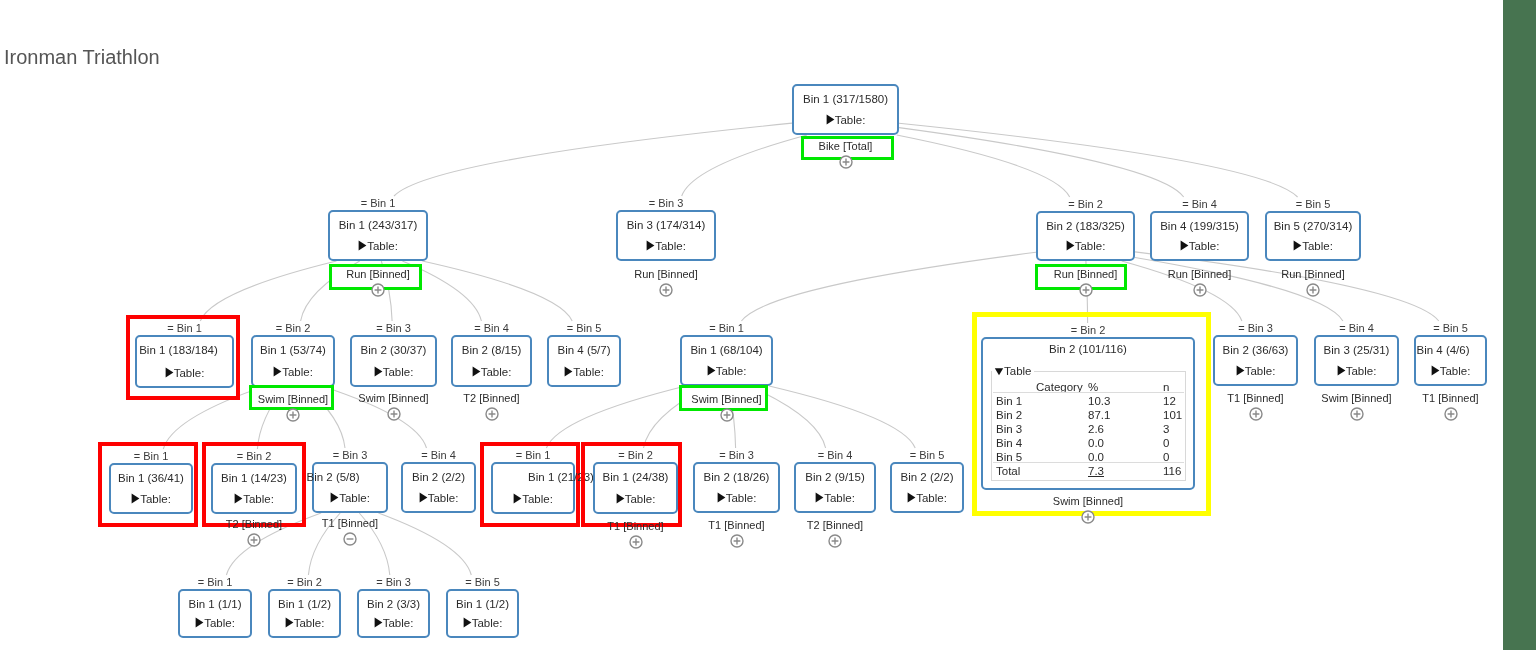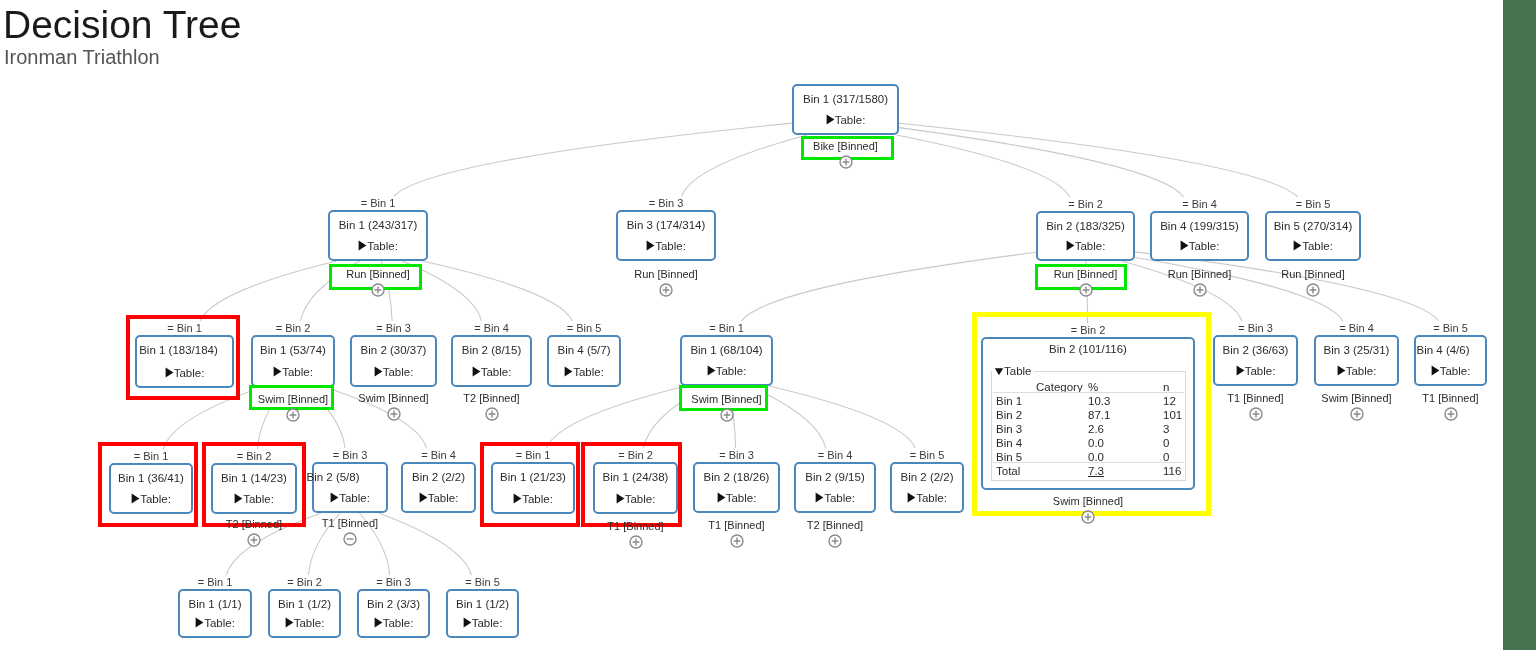--- a/index.html
+++ b/index.html
@@ -50,30 +50,29 @@
       <path d="M685.6,386.0 C635.5,398.4 557.6,420.1 546.4,448.0" fill="none" stroke="#c9c9c9" stroke-width="1.1"></path>
       <path d="M707.2,386.0 C684.3,398.4 648.6,420.1 643.5,448.0" fill="none" stroke="#c9c9c9" stroke-width="1.1"></path>
       <path d="M728.6,386.0 C731.1,398.4 735.1,420.1 735.6,448.0" fill="none" stroke="#c9c9c9" stroke-width="1.1"></path>
       <path d="M749.6,386.0 C776.9,398.4 819.5,420.1 825.6,448.0" fill="none" stroke="#c9c9c9" stroke-width="1.1"></path>
       <path d="M769.1,386.0 C821.7,398.4 903.5,420.1 915.2,448.0" fill="none" stroke="#c9c9c9" stroke-width="1.1"></path>
       <path d="M321.1,513.0 C287.0,525.4 234.0,547.1 226.4,575.0" fill="none" stroke="#c9c9c9" stroke-width="1.1"></path>
       <path d="M340.2,513.0 C328.8,525.4 310.9,547.1 308.4,575.0" fill="none" stroke="#c9c9c9" stroke-width="1.1"></path>
       <path d="M359.3,513.0 C370.3,525.4 387.4,547.1 389.8,575.0" fill="none" stroke="#c9c9c9" stroke-width="1.1"></path>
       <path d="M378.4,513.0 C411.8,525.4 463.8,547.1 471.3,575.0" fill="none" stroke="#c9c9c9" stroke-width="1.1"></path>
     </svg>
-  <div id="title">Decision Tree</div>
   <div id="subtitle">Ironman Triathlon</div>
   <div id="tree">
       <div class="box" style="left: 792px; top: 84px; width: 107px; height: 51px;"></div>
       <div class="btext" style="left: 792px; top: 94px; width: 107px;">Bin 1 (317/1580)</div>
       <div class="btext" style="left: 792px; top: 114px; width: 107px;"><svg class="tri" width="9" height="11" viewBox="0 0 9 11">
           <path d="M0.6 0.4 L8.4 5.5 L0.6 10.6 Z" fill="#111111"></path>
         </svg><span>Table:</span></div>
       <div class="greenbox" style="left: 801px; top: 136px; width: 93px; height: 24px;"></div>
-      <div class="splitlbl" style="left: 732px; top: 141px; width: 227px;">Bike [Binned]</div>
+      <div class="splitlbl" style="left: 732px; top: 141px; width: 227px;">Bike [Total]</div>
       <div class="circ" style="left: 839px; top: 155px;"><svg width="14" height="14" viewBox="0 0 14 14">
           <circle cx="7" cy="7" r="6" fill="#ffffff" stroke="#8a8a8a" stroke-width="1.4"></circle>
           <path d="M7 3.6 L7 10.4 M3.6 7 L10.4 7" stroke="#8a8a8a" stroke-width="1.4"></path>
         </svg></div>
       <div class="nlabel" style="left: 288px; top: 198px; width: 180px;"><span class="eqsym">=</span> Bin 1</div>
       <div class="box" style="left: 328px; top: 210px; width: 100px; height: 51px;"></div>
       <div class="btext" style="left: 328px; top: 220px; width: 100px;">Bin 1 (243/317)</div>
       <div class="btext" style="left: 328px; top: 240px; width: 100px;"><svg class="tri" width="9" height="11" viewBox="0 0 9 11">
           <path d="M0.6 0.4 L8.4 5.5 L0.6 10.6 Z" fill="#111111"></path>
         </svg><span>Table:</span></div>
@@ -302,21 +301,21 @@
         </svg></div>
       <div class="nlabel" style="left: 361px; top: 450px; width: 155px;"><span class="eqsym">=</span> Bin 4</div>
       <div class="box" style="left: 401px; top: 462px; width: 75px; height: 51px;"></div>
       <div class="btext" style="left: 401px; top: 472px; width: 75px;">Bin 2 (2/2)</div>
       <div class="btext" style="left: 401px; top: 492px; width: 75px;"><svg class="tri" width="9" height="11" viewBox="0 0 9 11">
           <path d="M0.6 0.4 L8.4 5.5 L0.6 10.6 Z" fill="#111111"></path>
         </svg><span>Table:</span></div>
       <div class="redbox" style="left: 480px; top: 442px; width: 100px; height: 85px;"></div>
       <div class="nlabel" style="left: 451px; top: 450px; width: 164px;"><span class="eqsym">=</span> Bin 1</div>
       <div class="box" style="left: 491px; top: 462px; width: 84px; height: 52px;"></div>
-      <div class="btext" style="left: 491px; top: 472px; width: 84px;">Bin 1 (21/23)</div>
+      <div class="btext" style="left: 491px; top: 472px; width: 84px; padding-left: 28px;">Bin 1 (21/23)</div>
       <div class="btext" style="left: 491px; top: 493px; width: 84px;"><svg class="tri" width="9" height="11" viewBox="0 0 9 11">
           <path d="M0.6 0.4 L8.4 5.5 L0.6 10.6 Z" fill="#111111"></path>
         </svg><span>Table:</span></div>
       <div class="redbox" style="left: 581px; top: 442px; width: 101px; height: 85px;"></div>
       <div class="nlabel" style="left: 553px; top: 450px; width: 165px;"><span class="eqsym">=</span> Bin 2</div>
       <div class="box" style="left: 593px; top: 462px; width: 85px; height: 52px;"></div>
       <div class="btext" style="left: 593px; top: 472px; width: 85px;">Bin 1 (24/38)</div>
       <div class="btext" style="left: 593px; top: 493px; width: 85px;"><svg class="tri" width="9" height="11" viewBox="0 0 9 11">
           <path d="M0.6 0.4 L8.4 5.5 L0.6 10.6 Z" fill="#111111"></path>
         </svg><span>Table:</span></div>

